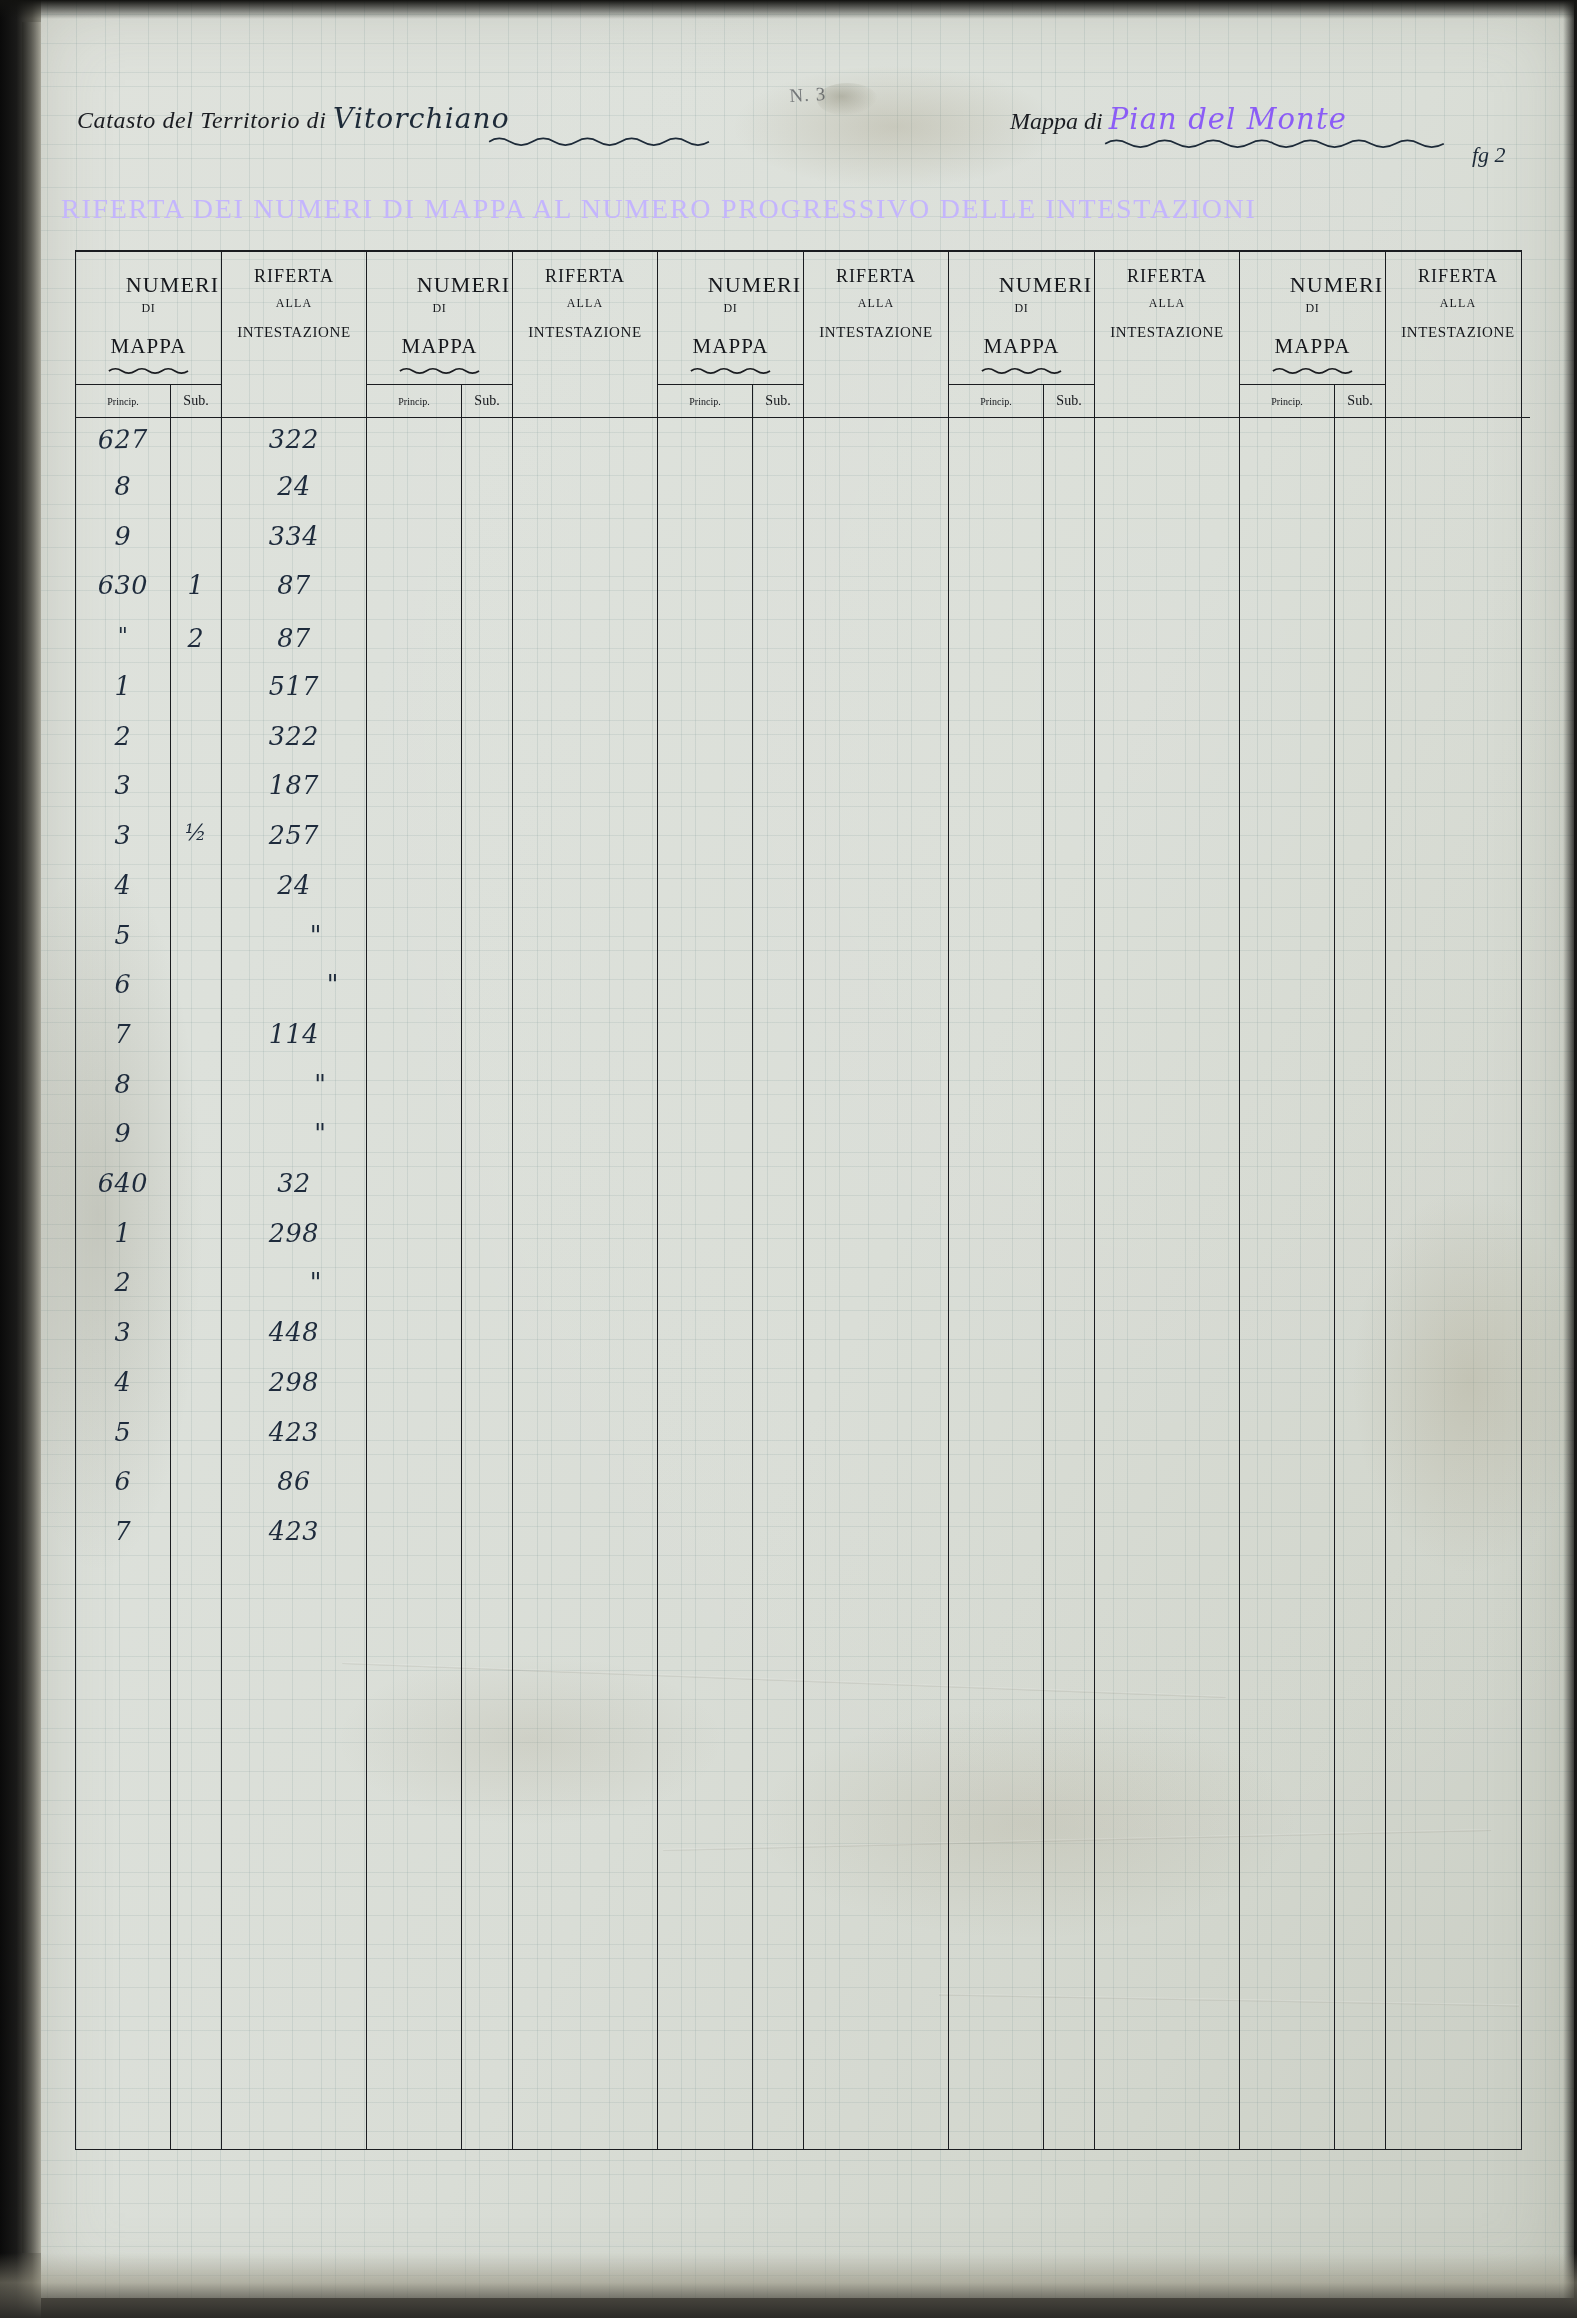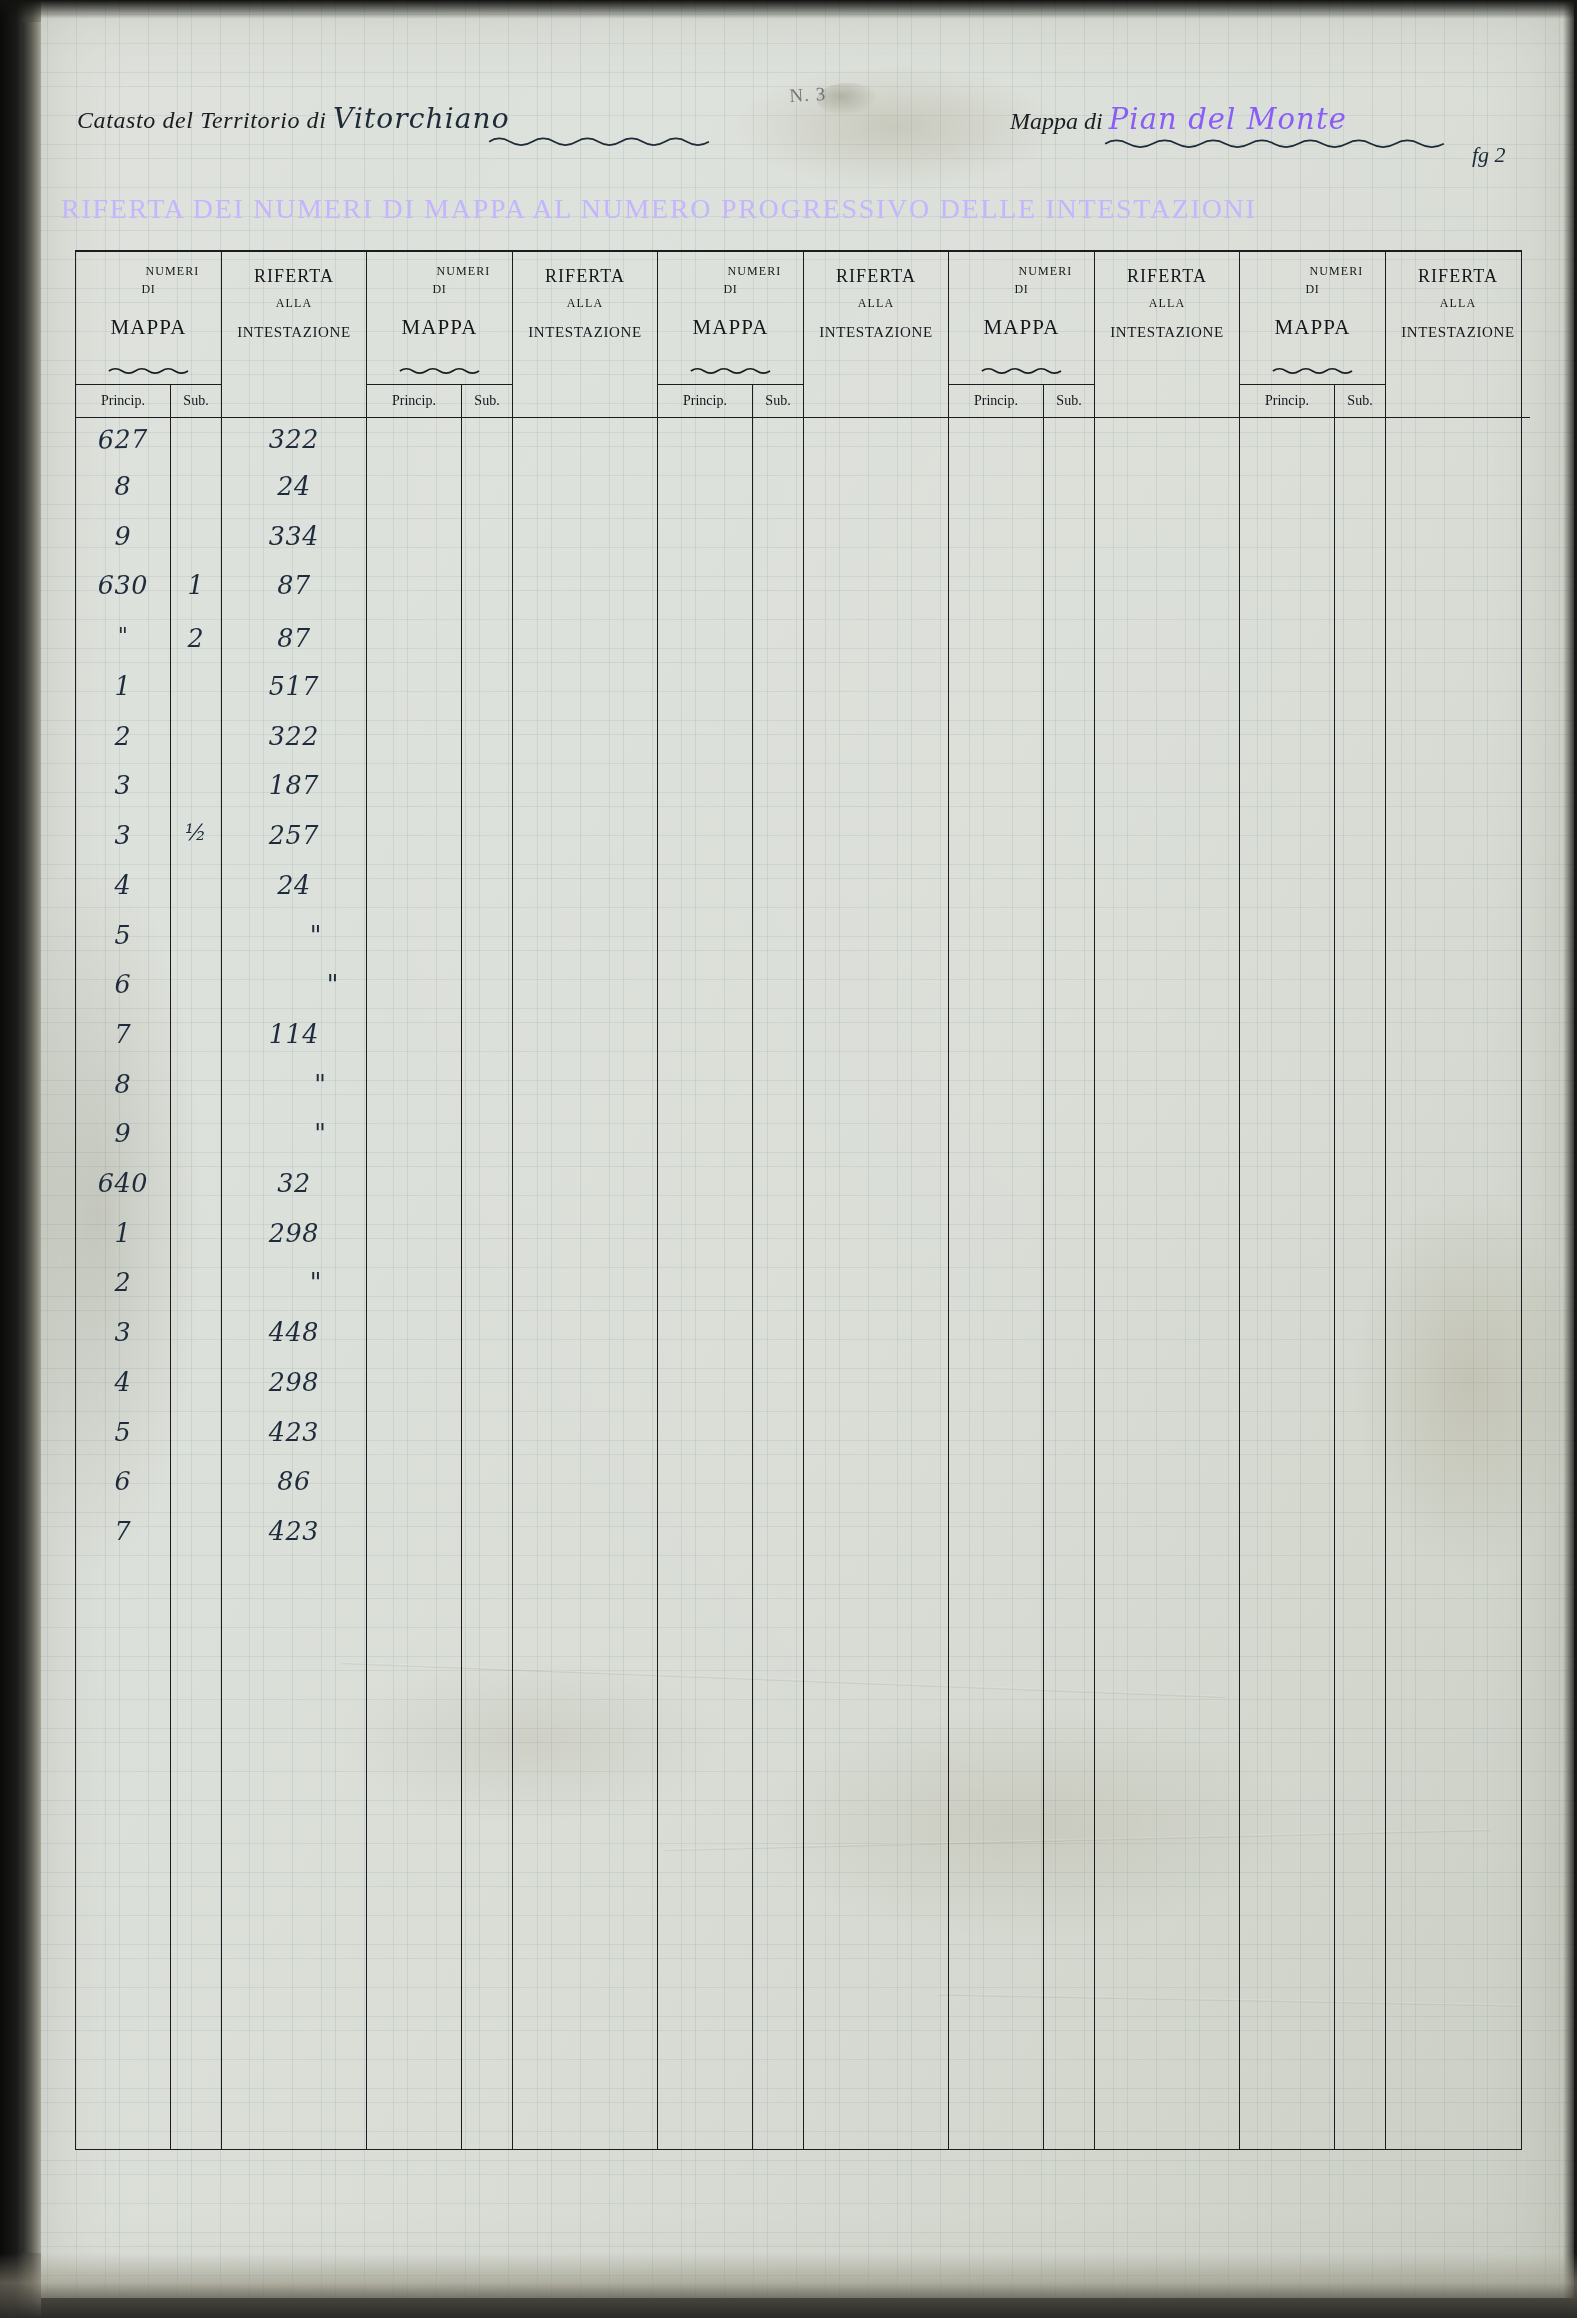--- a/index.html
+++ b/index.html
@@ -232,21 +232,21 @@
     color: #15171c;
   }
   .head-rif {
     height: 166px;
     box-sizing: border-box;
     border-bottom: 1.7px solid #1a1c20;
     position: relative;
     text-align: center;
     color: #15171c;
   }
-  .h-line1 { font-size: 12px; letter-spacing: 1.1px; margin-top: 12px; padding-left: 48px; }
+  .h-line1 { font-size: 22px; letter-spacing: 1.1px; margin-top: 20px; padding-left: 48px; }
   .h-line2 { font-size: 12px; letter-spacing: 0.6px; margin-top: 3.3px; }
   .h-line3 { font-size: 21px; letter-spacing: 1.1px; margin-top: 18px; }
 
   .r-line1 { font-size: 18px; letter-spacing: 1.1px; margin-top: 14px; }
   .r-line2 { font-size: 12px; letter-spacing: 1.1px; margin-top: 8.8px; }
   .r-line3 { font-size: 15px; letter-spacing: 0.6px; margin-top: 13px; }
 
   .wave {
     position: absolute;
     left: 50%;
@@ -257,21 +257,21 @@
     position: absolute;
     left: 0; right: 0; bottom: 0;
     height: 32px;
     border-top: 1.1px solid #1a1c20;
     display: flex;
   }
   .sub-princ {
     flex: 0 0 95px;
     box-sizing: border-box;
     border-right: 1.1px solid #1a1c20;
-    font-size: 14px;
+    font-size: 10px;
     display: flex; align-items: center; justify-content: center;
   }
   .sub-sub {
     flex: 1 1 auto;
     font-size: 14px;
     display: flex; align-items: center; justify-content: center;
   }
 
   .body-num {
     flex: 1 1 auto;

